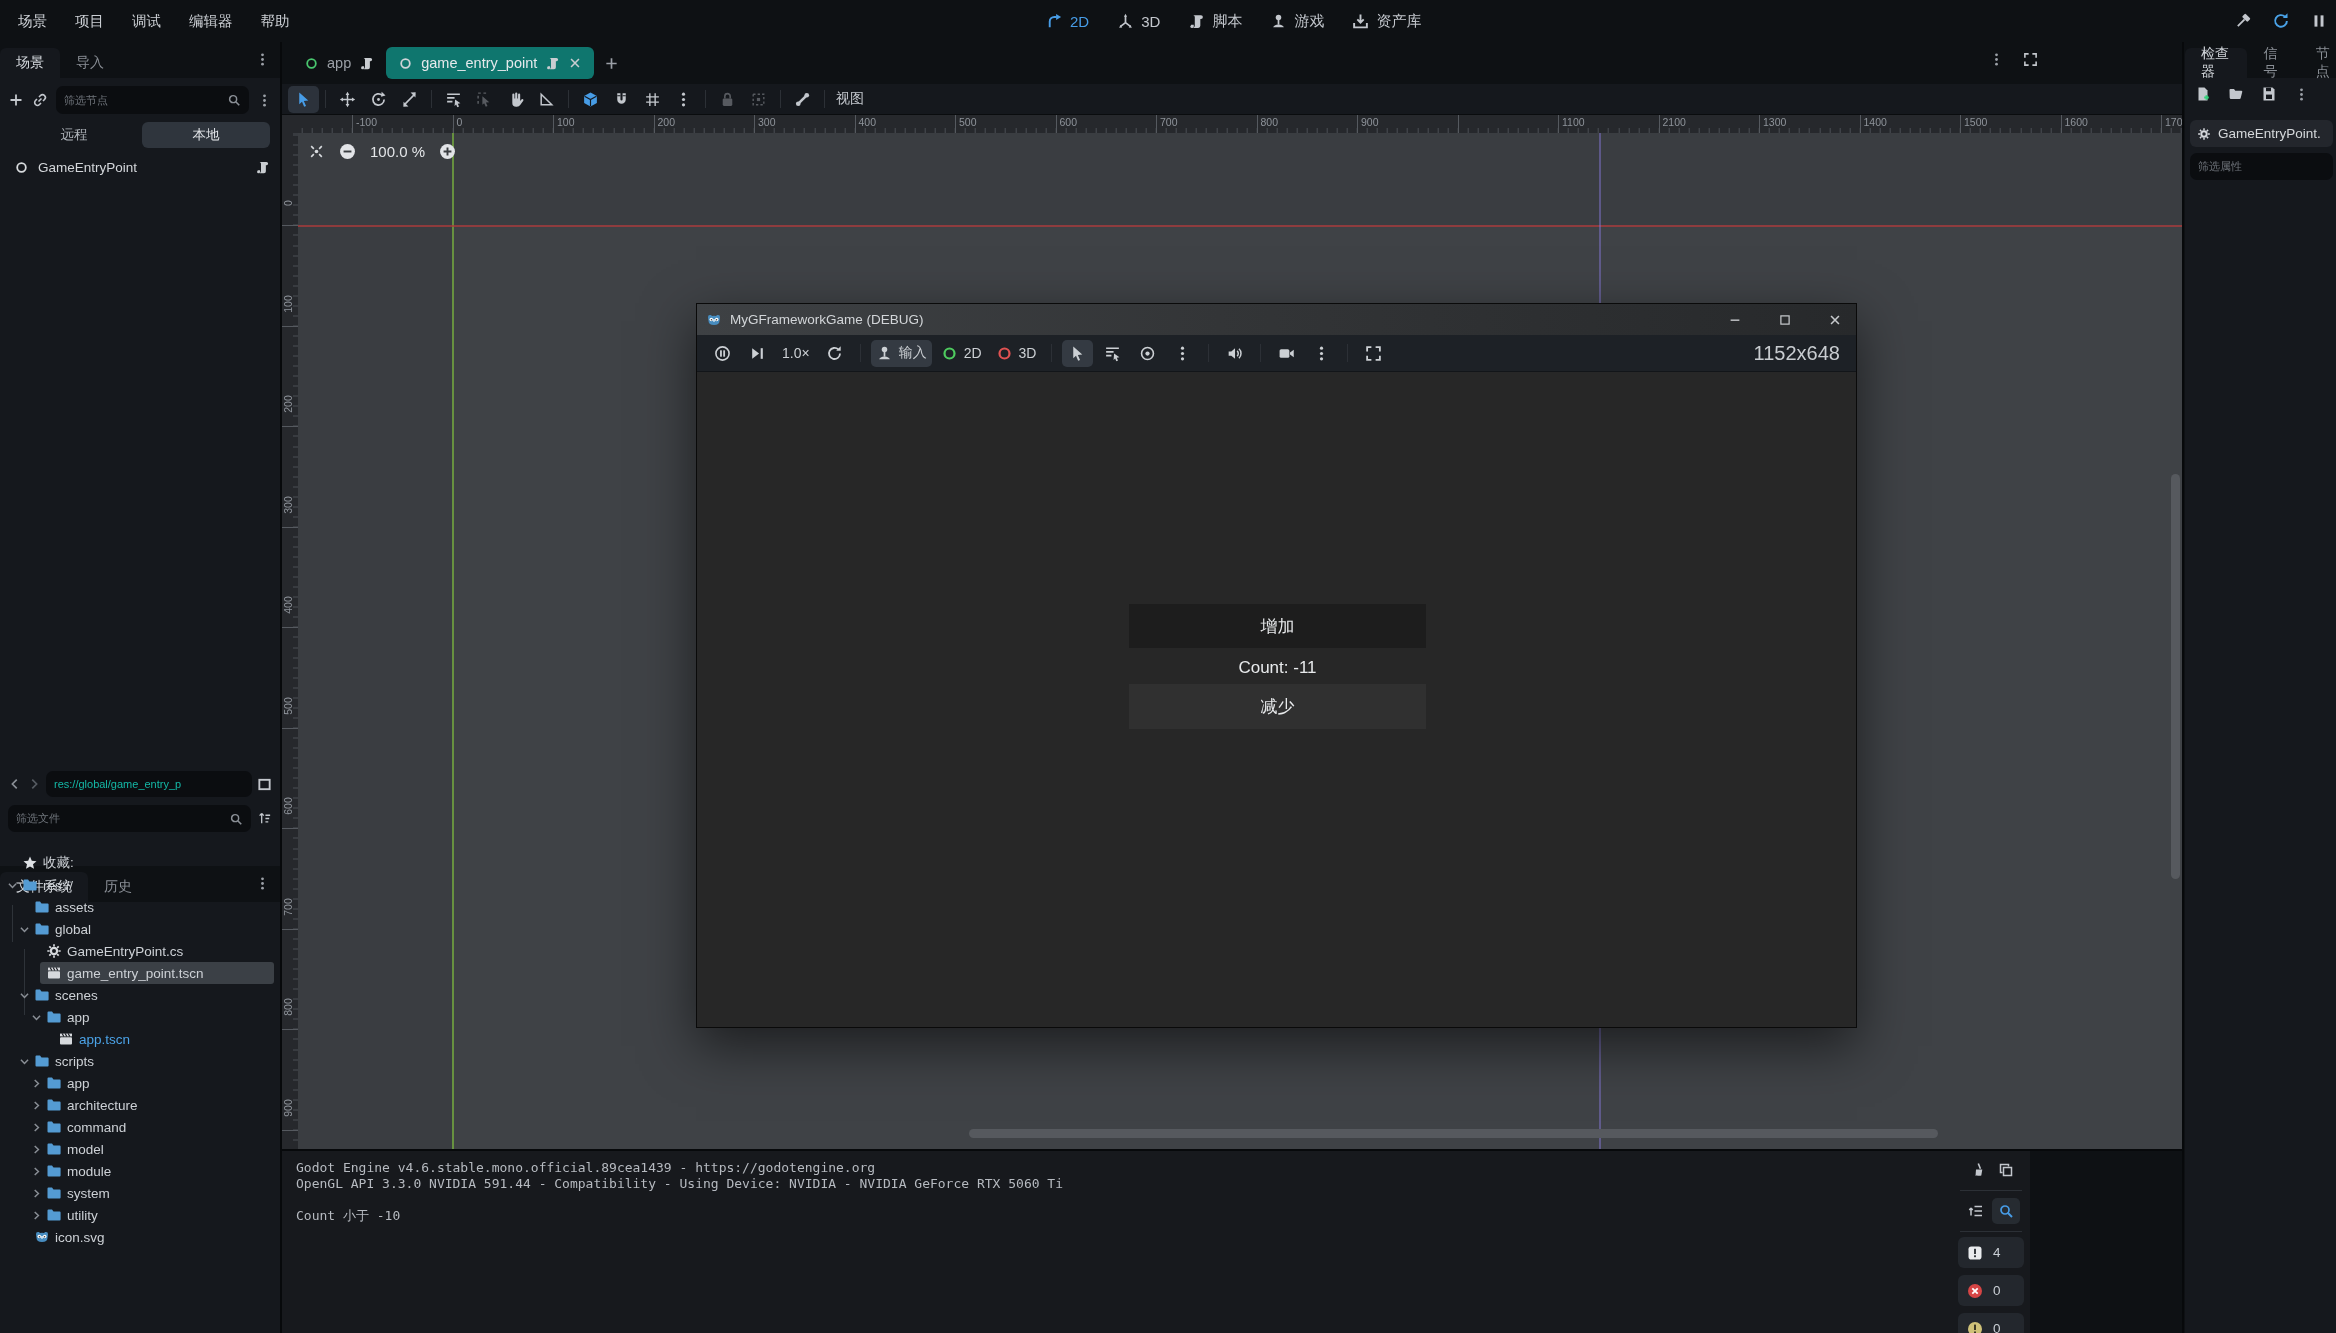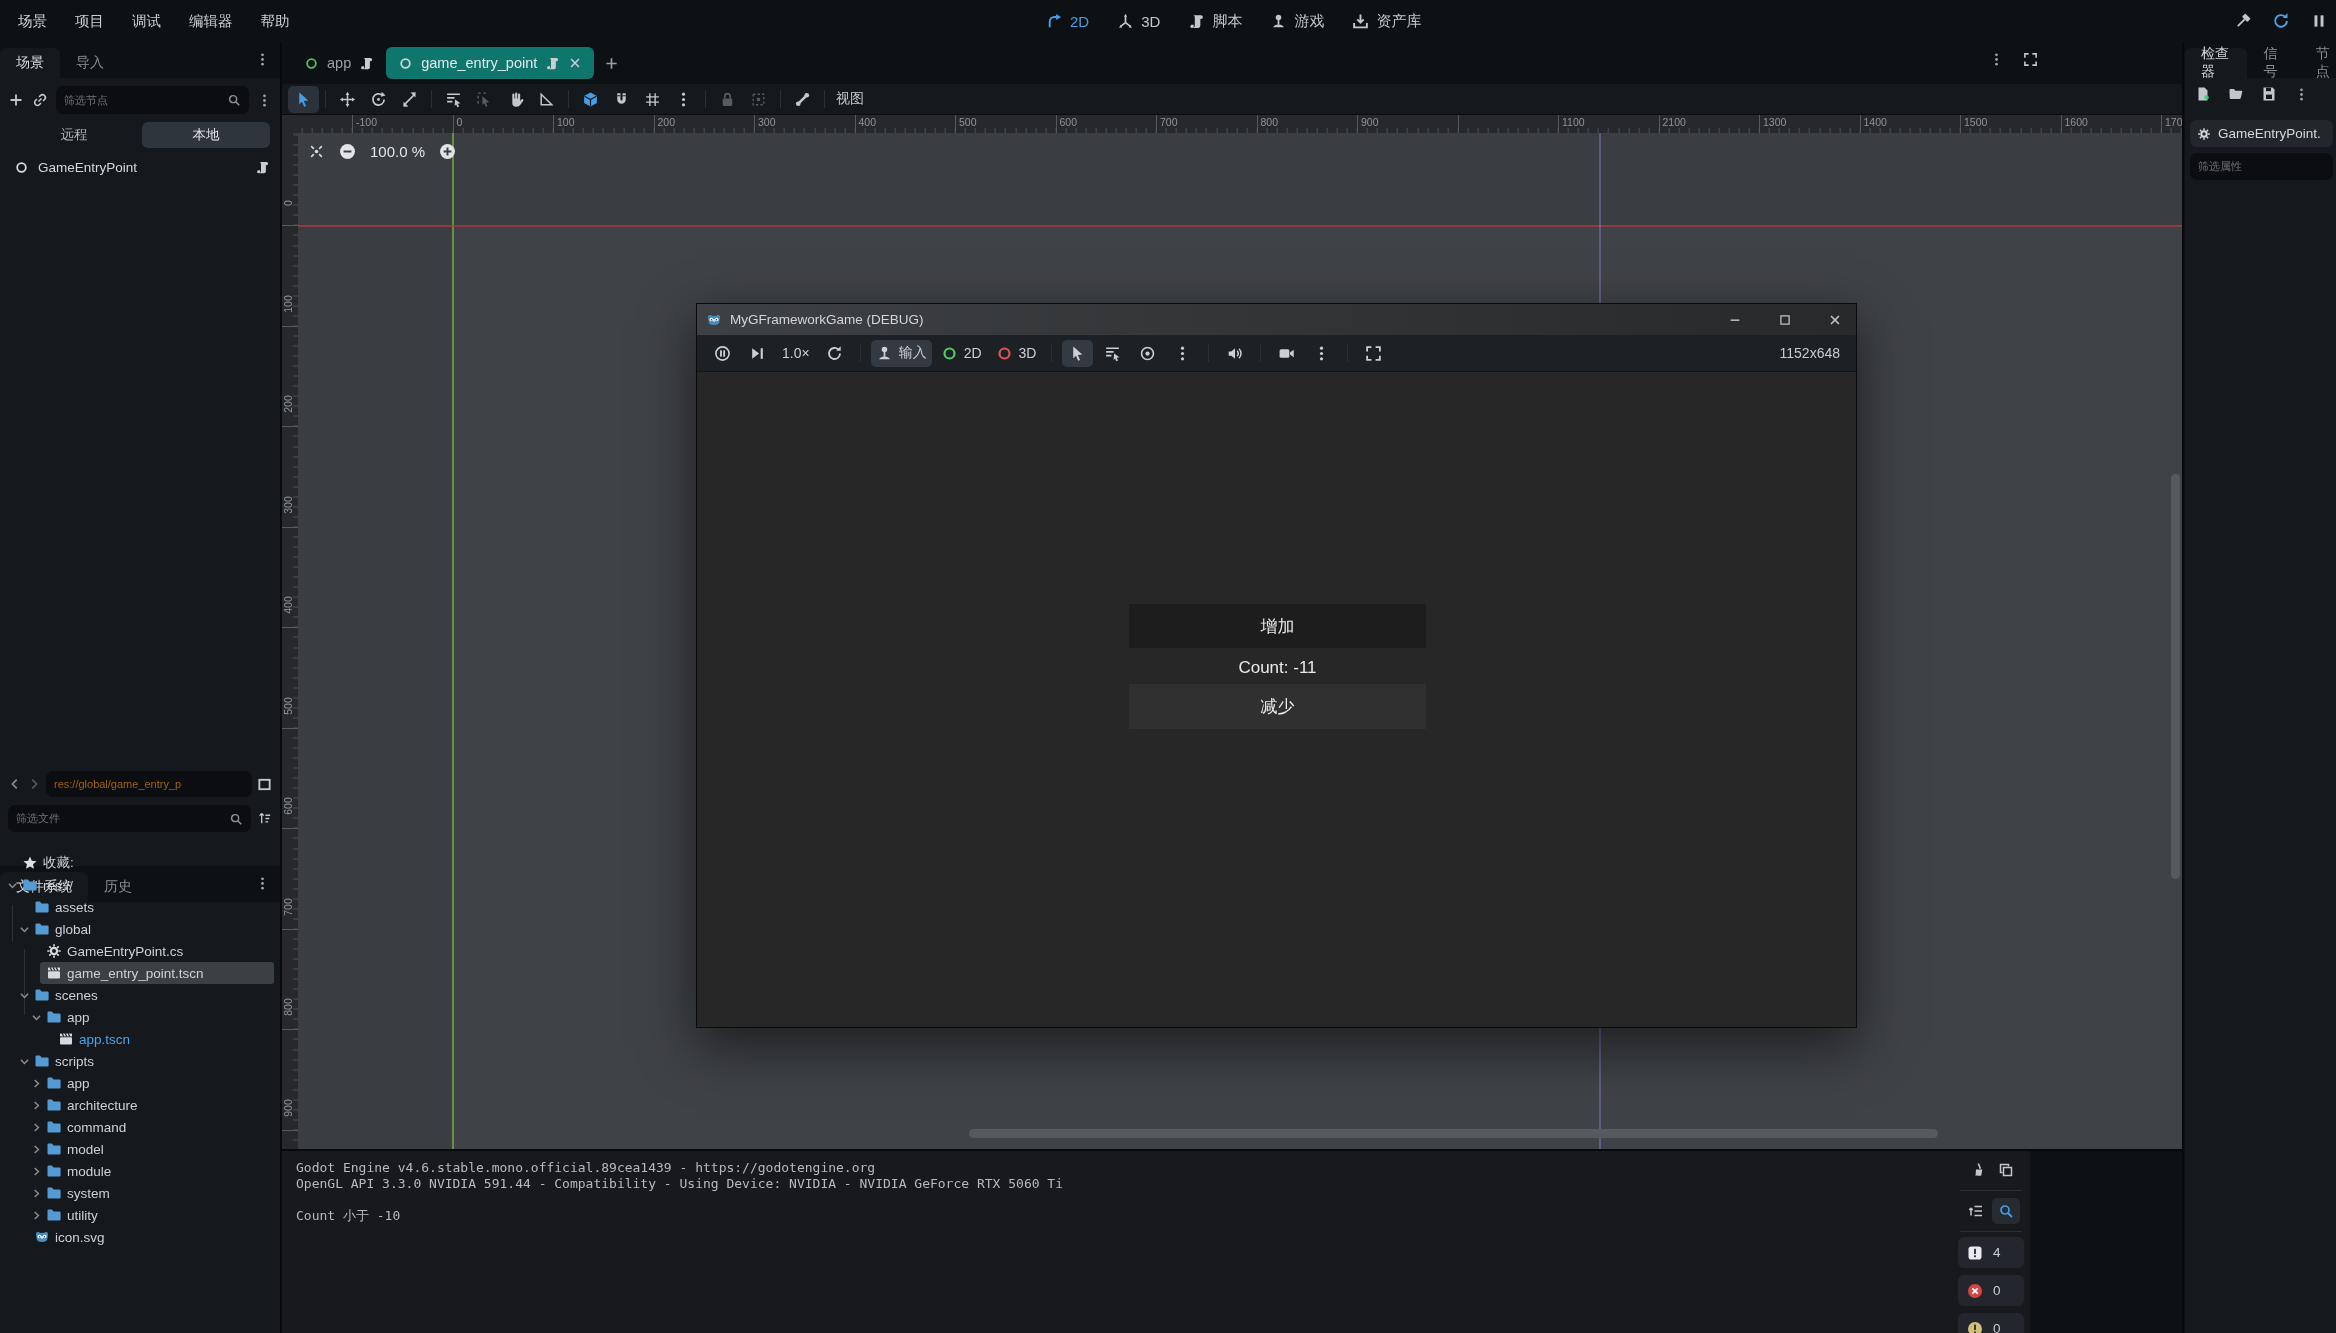--- a/index.html
+++ b/index.html
@@ -79,21 +79,21 @@
   #hscroll { position:absolute; left:671px; bottom:12px; width:969px; height:9px; background:#56595e; border-radius:5px; }
 
   
   #game-window { left:696px; top:303px; width:1161px; height:725px; background:#272727; border:1px solid #0a0a0a; box-shadow:0 18px 50px rgba(0,0,0,.55); z-index:10; }
   #gw-titlebar { height:31px; background:linear-gradient(90deg,#3e4144 0%,#333537 45%,#27292b 100%); display:flex; align-items:center; padding-left:9px; gap:8px; }
   #gw-title { font-size:13.5px; color:#d2d5d8; flex:1; }
   .gw-winbtn { width:42px; height:31px; display:flex; align-items:center; justify-content:center; color:#c6c9cc; }
   #gw-toolbar { height:37px; background:#1d2126; border-bottom:1px solid #121519; display:flex; align-items:center; padding:0 10px; gap:4px; }
   #gw-toolbar .tbtn { font-size:14px; color:#ccd0d4; }
   #gw-toolbar .tbtn.active { background:#343a42; }
-  #gw-resolution { margin-left:auto; font-size:14px; color:#c8ccd0; padding-right:6px; }
+  #gw-resolution { margin-left:auto; font-size:20px; color:#c8ccd0; padding-right:6px; }
   #gw-content { position:absolute; left:0; top:68px; right:0; bottom:0; background:#272727; }
   .game-btn { position:absolute; left:432px; width:297px; display:flex; align-items:center; justify-content:center; font-size:17px; color:#e8eaec; }
   #btn-increase { top:232px; height:44px; background:#1d1d1d; }
   #btn-decrease { top:312px; height:45px; background:#303030; }
   #count-label { position:absolute; left:432px; top:286px; width:297px; text-align:center; font-size:17px; color:#e8eaec; }
 
   
   #bottom-panel { left:282px; top:1151px; width:1748px; height:182px; background:#17191d; overflow:hidden; }
   #out-lines { position:absolute; left:14px; top:9px; right:110px; font-family:"DejaVu Sans Mono", monospace; font-size:13px; line-height:16px; color:#b6bac0; white-space:pre; }
   #out-side { position:absolute; right:6px; top:4px; width:66px; }
@@ -289,21 +289,21 @@
         </span>
       </span>
     <span class="icon" id="fs-fwd">
         <span class="icon" style="color: rgb(86, 91, 98);">
           <svg width="14" height="14" viewBox="0 0 16 16">
             <path d="M6 3 11 8 6 13" fill="none" stroke="currentColor" stroke-width="1.9"></path>
           </svg>
         </span>
       </span>
     <div class="panel-input" style="flex:1; height:26px;">
-      <span class="ph" style="color:#a16207;">res://global/game_entry_p</span>
+      <span class="ph" style="color:#14b8a6;">res://global/game_entry_p</span>
     </div>
     <span class="icon" id="fs-split">
         <span class="icon" style="color: rgb(195, 199, 205);">
           <svg width="15" height="15" viewBox="0 0 16 16">
             <rect x="2.5" y="3" width="11" height="10" fill="none" stroke="currentColor" stroke-width="2"></rect>
           </svg>
         </span>
       </span>
   </div>
   <div class="row abs" style="left:0; top:763px; width:280px; padding:0 8px; gap:6px;">

